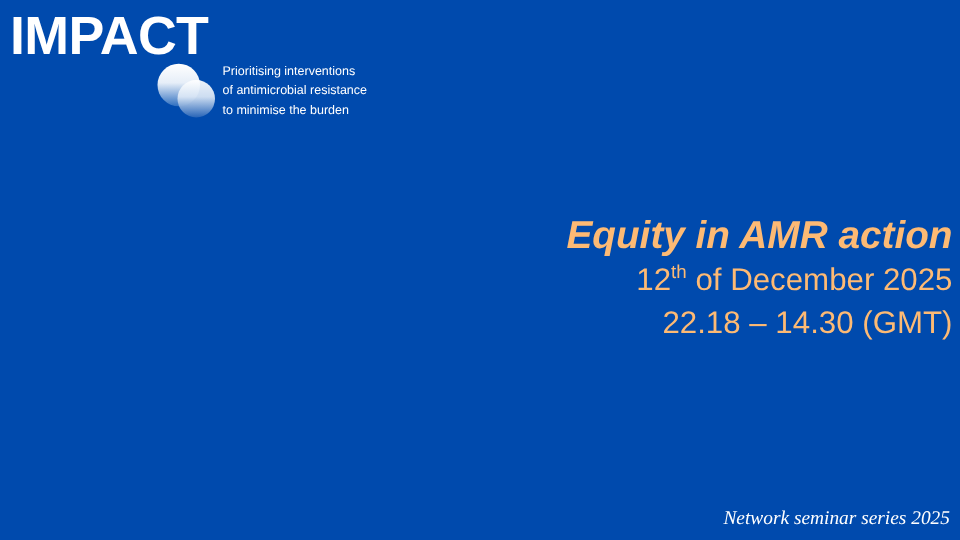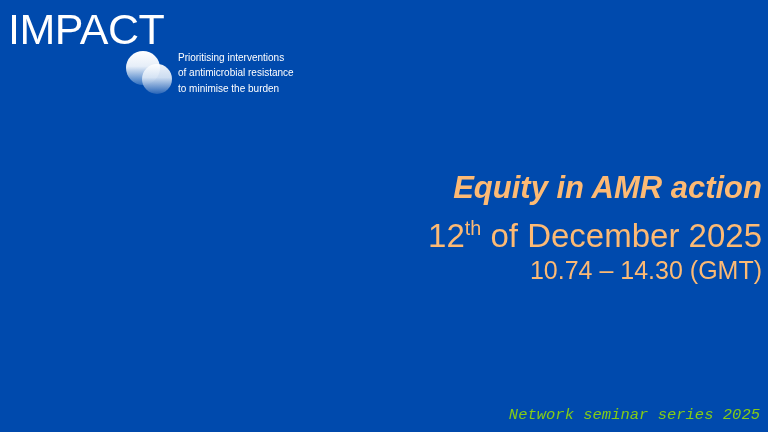--- a/index.html
+++ b/index.html
@@ -25,21 +25,21 @@
     top: 6px;
     width: 340px;
     height: 92px;
   }
 
   #logo-impact {
     position: absolute;
     left: 2px;
     top: 2px;
     font-family: "Liberation Sans", "DejaVu Sans", sans-serif;
-    font-weight: 400;
+    font-weight: 700;
     font-size: 43px;
     line-height: 43px;
     letter-spacing: -0.5px;
     color: #ffffff;
     white-space: nowrap;
     text-align: center;
   }
 
   #logo-amr {
     position: absolute;
@@ -89,23 +89,22 @@
   #talk-title {
     font-family: "Liberation Sans", "DejaVu Sans", sans-serif;
     font-size: 31px;
     line-height: 40px;
     font-weight: 700;
     font-style: italic;
     letter-spacing: 0px;
   }
 
   #talk-date {
-    margin-top: 12px;
     font-family: "Liberation Sans", "DejaVu Sans", sans-serif;
-    font-size: 33px;
+    font-size: 25px;
     line-height: 32px;
     font-weight: 400;
     font-style: normal;
   }
   #talk-date .sup {
     font-size: 0.60em;
     vertical-align: super;
     line-height: 0;
   }
 
@@ -115,26 +114,26 @@
     font-size: 25px;
     line-height: 32px;
     font-weight: 400;
   }
 
   
   #footer-series {
     position: absolute;
     right: 8px;
     bottom: 7px;
-    font-family: Liberation Mono, monospace;
+    font-family: Liberation Serif, serif;
     font-size: 15.5px;
     line-height: 20px;
     font-style: italic;
     font-weight: 400;
-    color: #84cc16;
+    color: #ffffff;
     white-space: nowrap;
   }
 </style>
 </head>
 <body>
 
 <div id="slide" style="background: rgb(0, 74, 173);">
 
   <div id="logo-block">
 
@@ -168,18 +167,18 @@
   </div>
 
   <div id="centre-block">
 
     <div id="talk-title">Equity in AMR action</div>
 
     <div id="talk-date">
       <span>12</span><span class="sup">th</span><span> of December 2025</span>
     </div>
 
-    <div id="talk-time">10.74 – 14.30 (GMT)</div>
+    <div id="talk-time">22.18 – 14.30 (GMT)</div>
   </div>
 
   <div id="footer-series">Network seminar series 2025</div>
 
 </div>
 
 </body></html>

